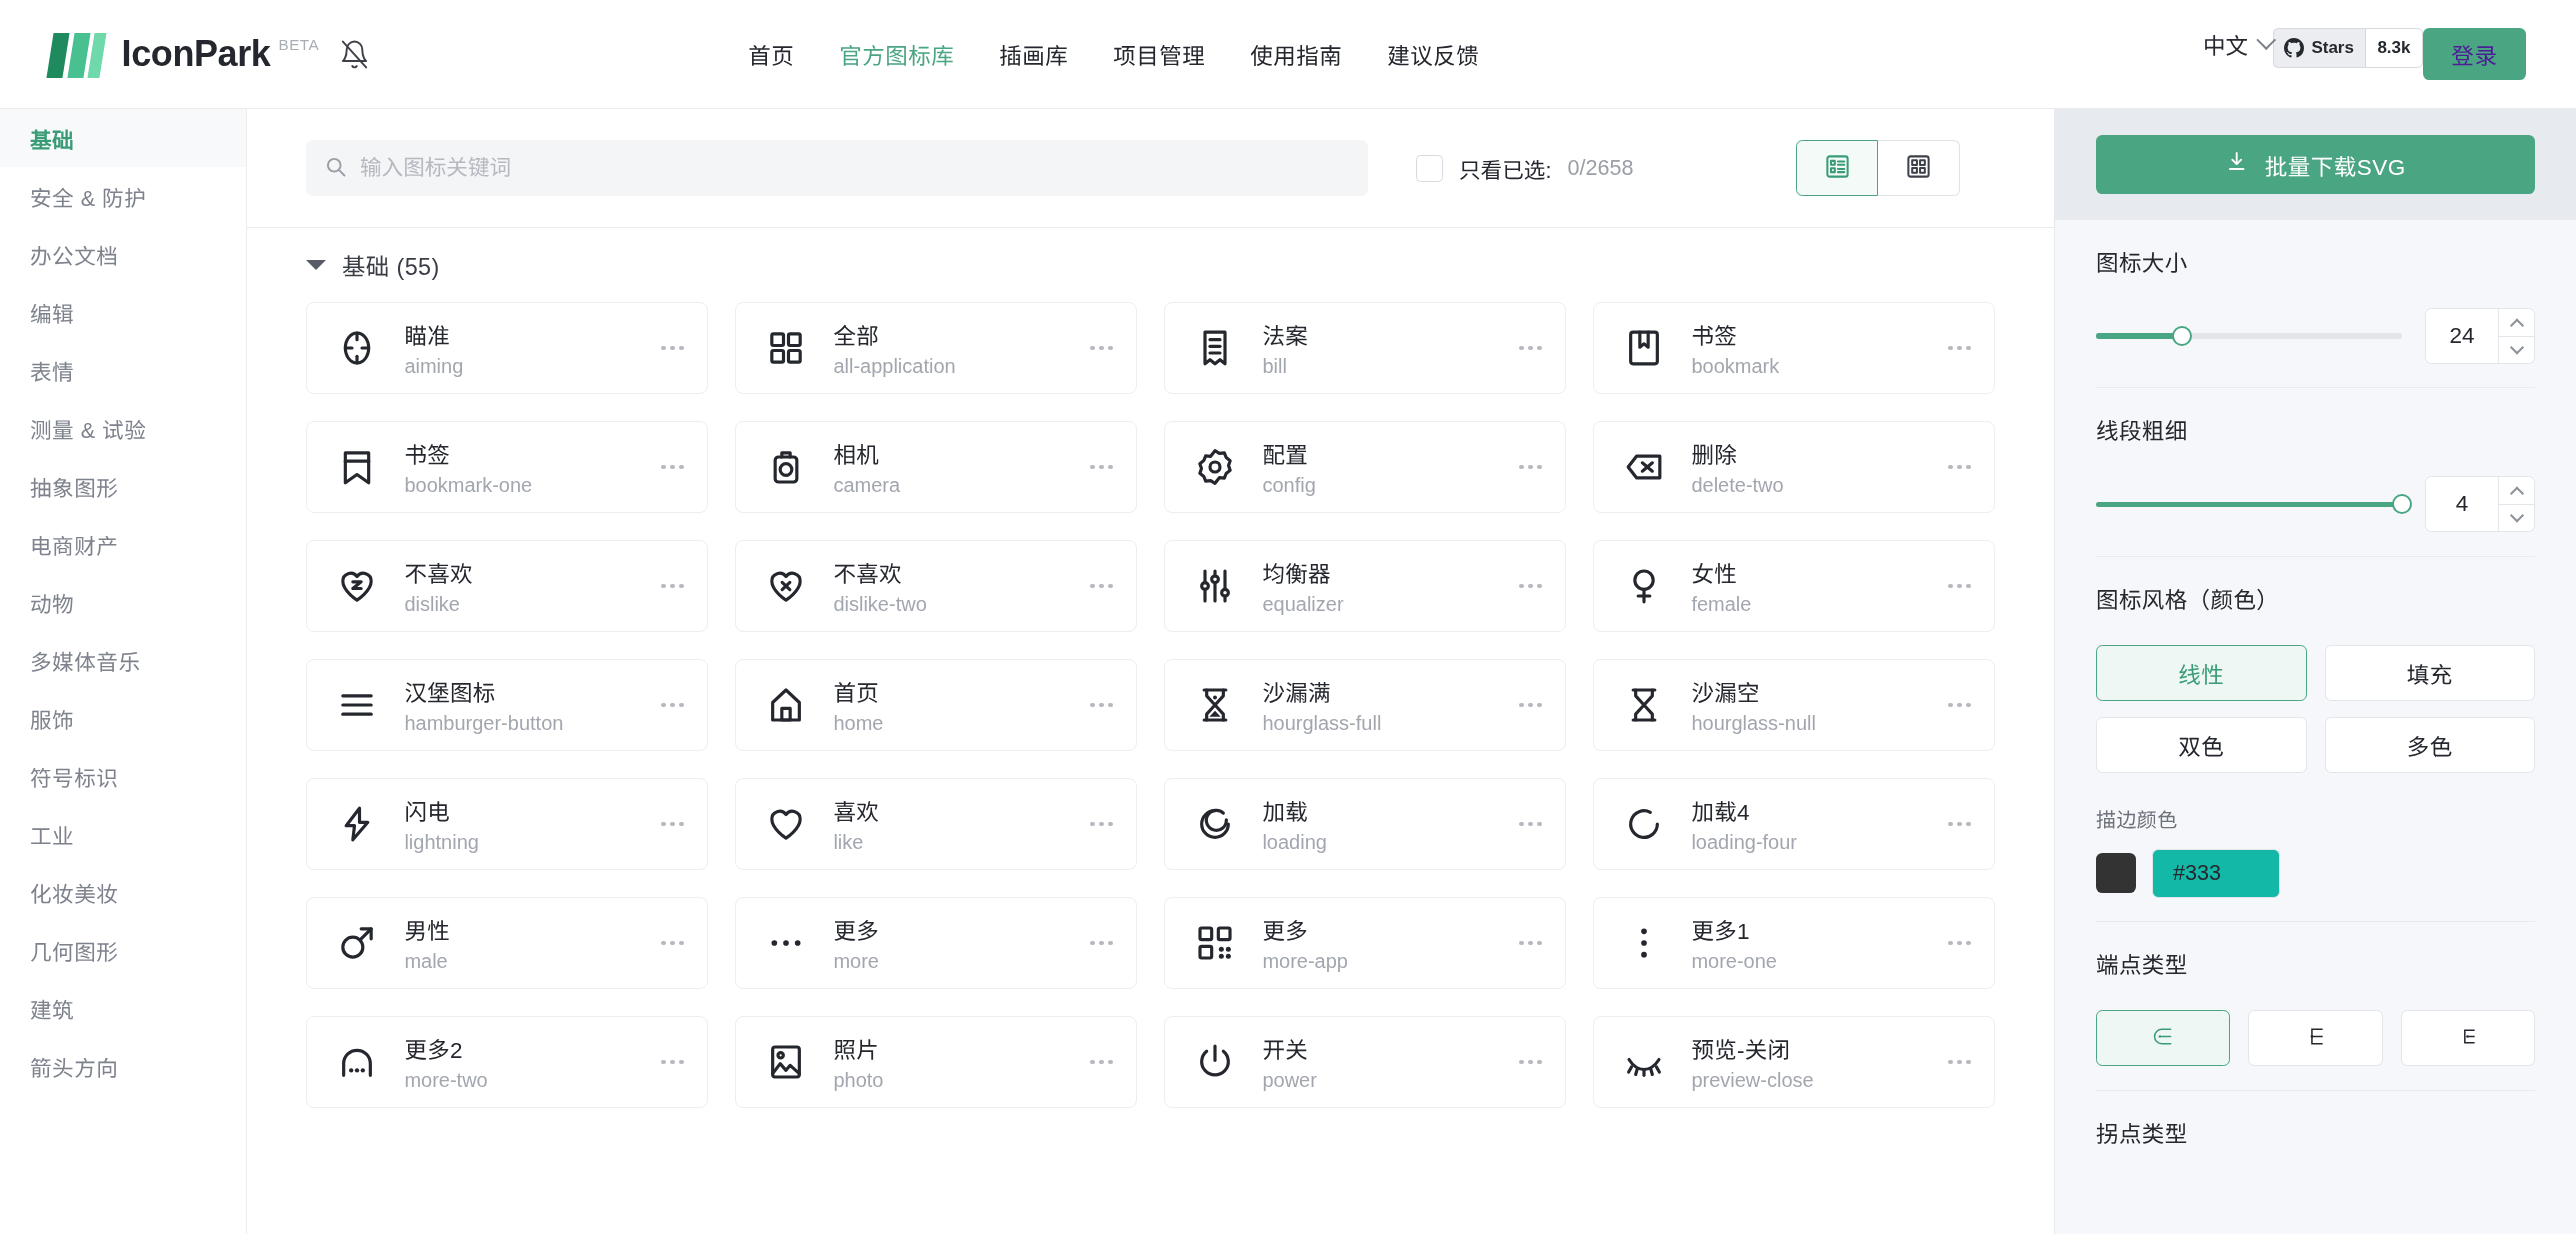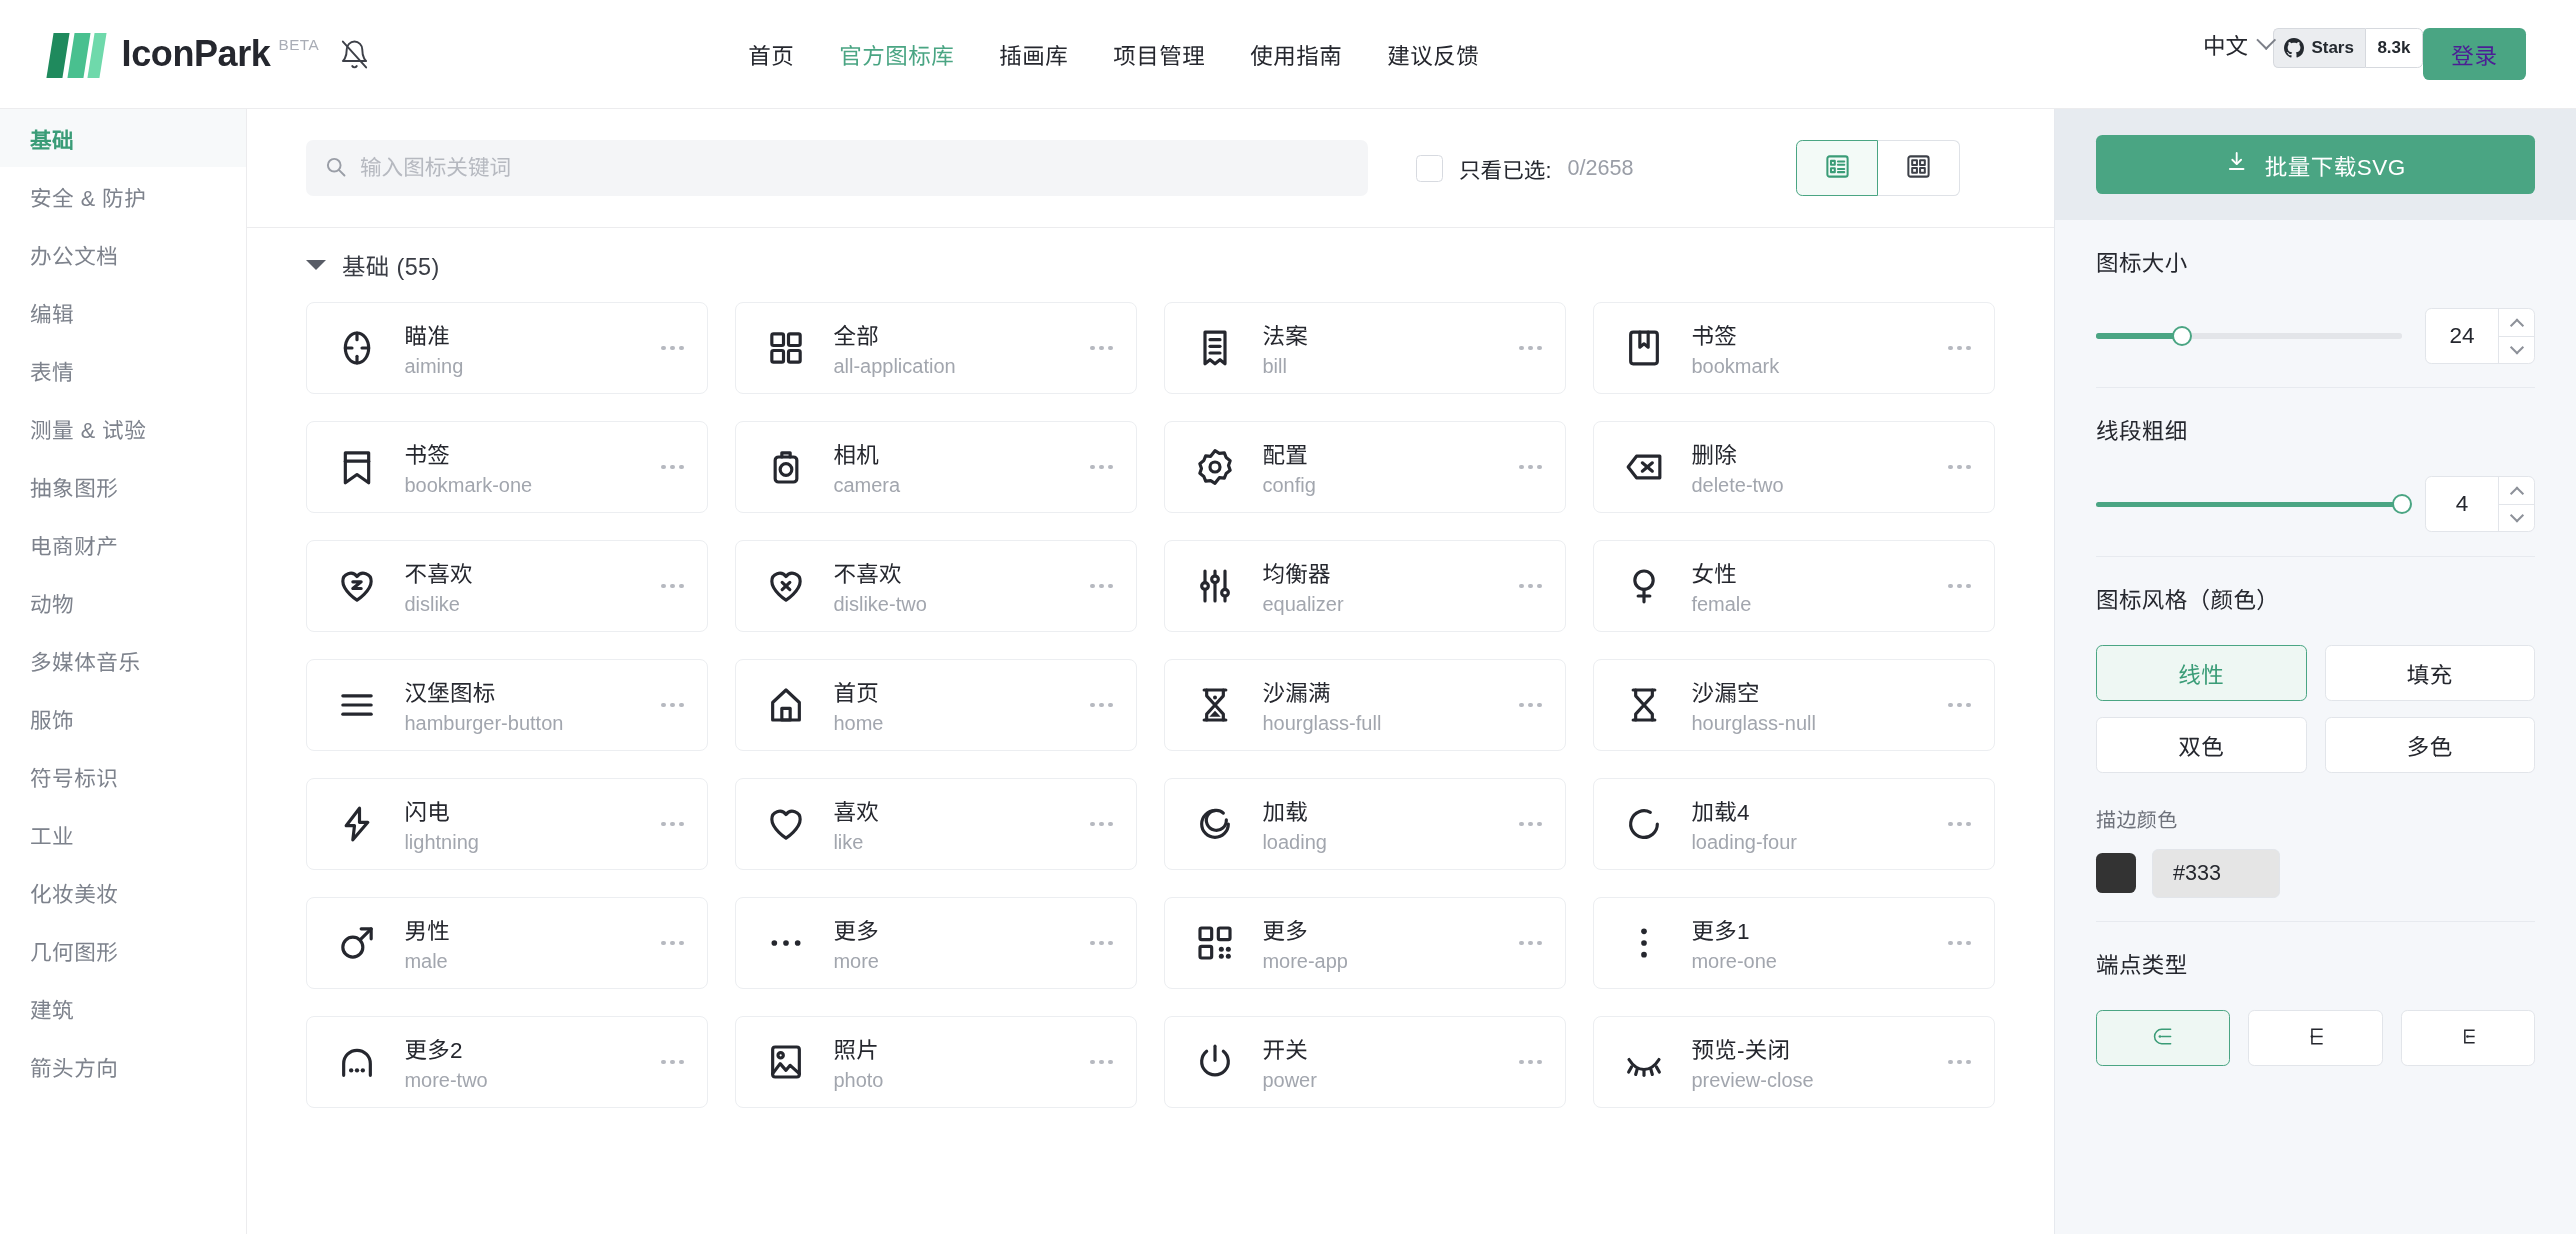--- a/index.html
+++ b/index.html
@@ -165,21 +165,21 @@
     height: 56px; border: 1.3px solid #e2e5ea; background: #fff; border-radius: 6.3px;
     font-size: 22.5px; color: #25272e; cursor: pointer; font-family: inherit;
     display: flex; align-items: center; justify-content: center; letter-spacing: 0.5px;
   }
   .style-btn.active { border-color: #4aa583; background: #eef7f3; color: #3a9c77; }
 
   .color-row { display: flex; align-items: center; gap: 16px; }
   .color-swatch { width: 40px; height: 40px; border-radius: 6.3px; background: #333333; cursor: pointer; }
   .color-input {
     width: 128px; height: 49px; border: 1.3px solid #e2e5ea; border-radius: 6.3px;
-    background: #e5e5e5; font-size: 21.6px; color: #25272e; padding: 0 20px;
+    background: #14b8a6; font-size: 21.6px; color: #25272e; padding: 0 20px;
     font-family: inherit; outline: none;
   }
 
   .cap-grid { display: flex; gap: 18px; }
   .cap-btn {
     flex: 1 1 0; height: 56px; border: 1.3px solid #e2e5ea; background: #fff;
     border-radius: 6.3px; display: flex; align-items: center; justify-content: center;
     cursor: pointer; color: #25272e;
   }
   .cap-btn.active { border-color: #4aa583; background: #eef7f3; color: #3a9c77; }
@@ -924,18 +924,21 @@
                 <svg width="31" height="25" viewBox="0 0 34 28" fill="none" stroke="currentColor" stroke-width="1.7">
                   <path d="M25 7 H14 V21 H25"></path>
                   <line x1="18" y1="14" x2="25" y2="14"></line>
                   <circle cx="17" cy="14" r="1.5" fill="currentColor" stroke="none"></circle>
                 </svg>
               </span>
             </div>
           </div>
         </div>
 
+        <div class="rp-group">
+          <div class="rp-title" style="margin-bottom:0">拐点类型</div>
+        </div>
 
       </div>
     </aside>
   </div>
 </div>
 
 
 </body></html>

